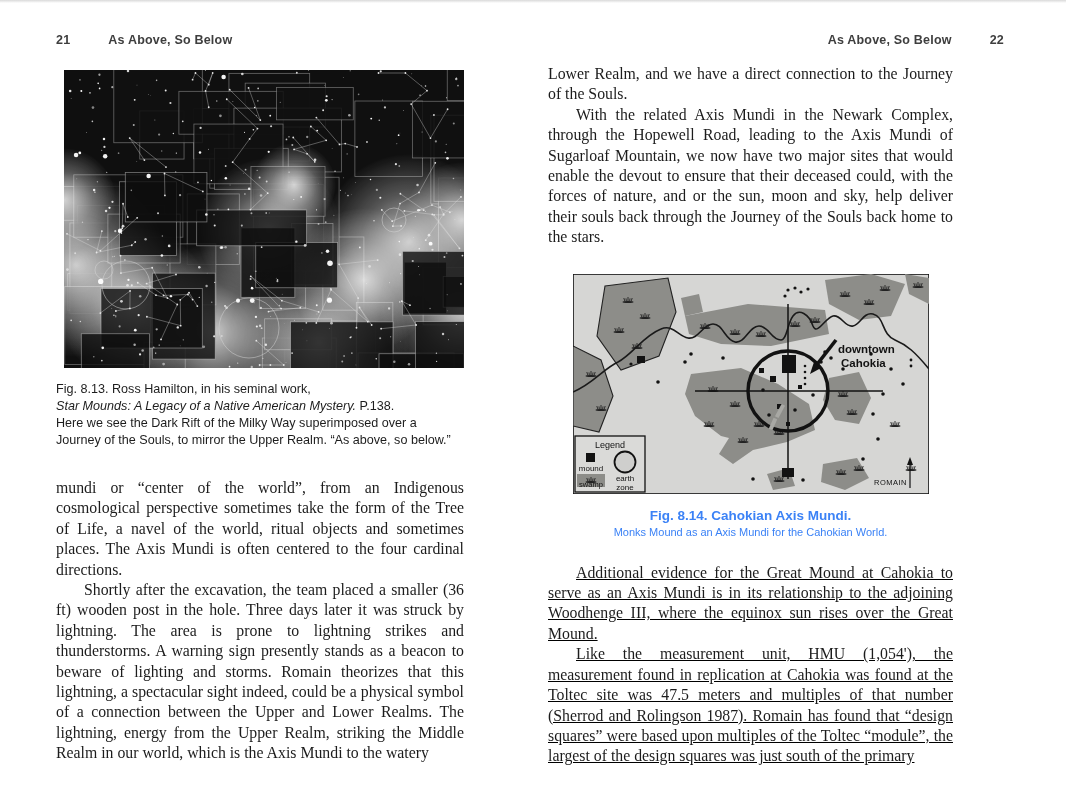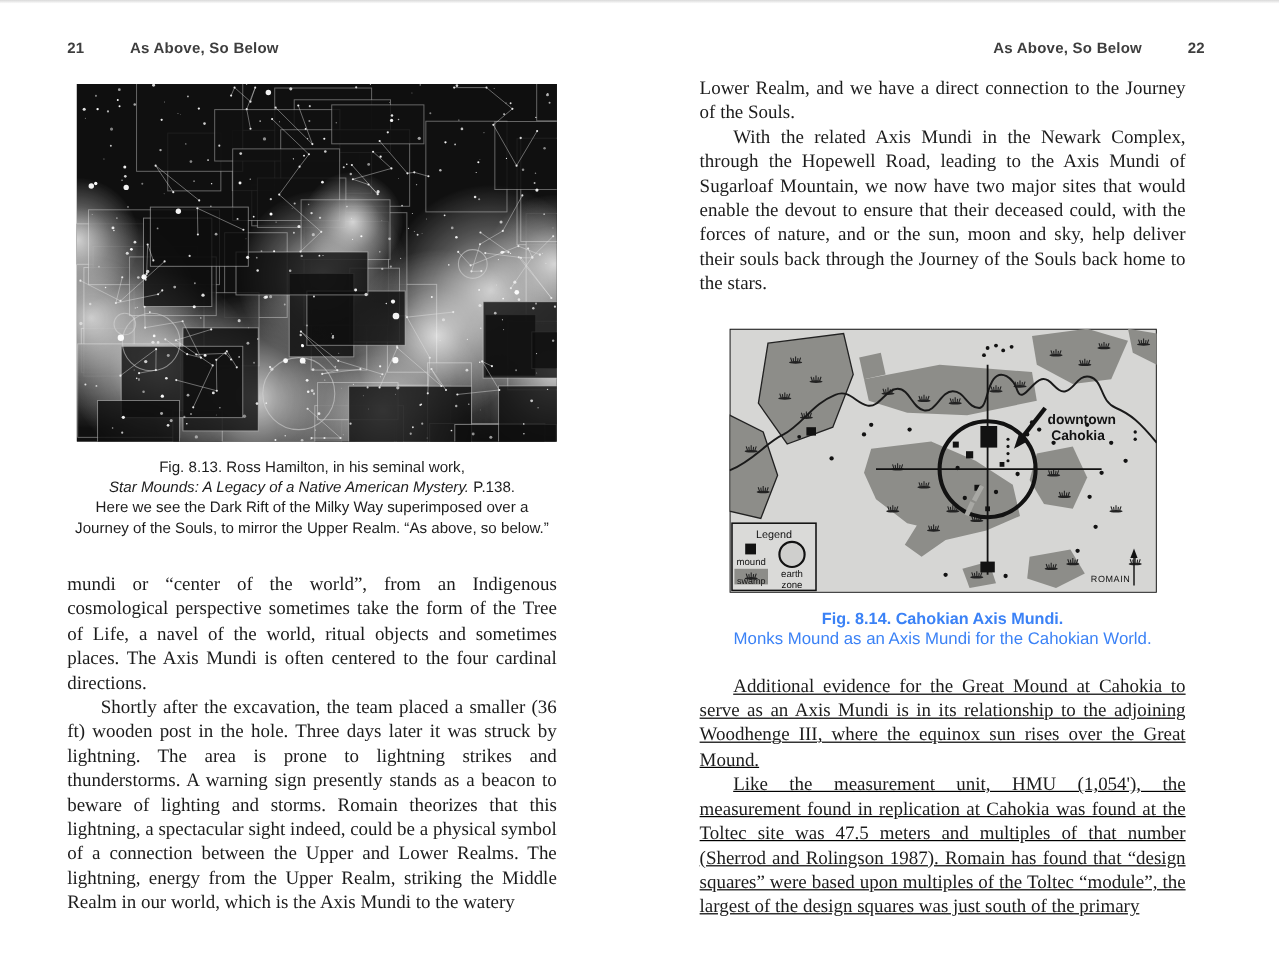--- a/index.html
+++ b/index.html
@@ -7,35 +7,35 @@
         font-family:"Liberation Serif", serif;}
   .page-top-edge{position:absolute;left:0;top:0;width:1066px;height:3px;
         background:linear-gradient(#d9d9d9,#ffffff);}
   .running-head{position:absolute;top:33px;display:flex;gap:38px;
         font-family:"Liberation Sans", sans-serif;font-size:12.5px;font-weight:600;
         color:#3e3e3e;letter-spacing:.2px;}
   .head-left{left:56px;}
   .head-right{right:62px;}
   .col{position:absolute;}
   .col-left{left:56px;top:70px;width:408px;}
-  .col-right{left:583px;top:64px;width:405px;}
+  .col-right{left:548px;top:64px;width:405px;}
   .body-text p{margin:0;font-size:15.8px;line-height:20.4px;color:#1c1c1c;
         text-align:justify;}
   .body-text p.indent{text-indent:28px;}
   .fig813{margin-left:8px;width:400px;height:298px;background:#0f0f0f;display:block;}
-  .caption813{margin-top:13px;width:408px;text-align:center;
+  .caption813{margin-top:13px;width:408px;
         font-family:"Liberation Sans", sans-serif;font-size:12.6px;line-height:17px;
         color:#1d1d1d;}
   .caption813 .ital{font-style:italic;}
   .left-body{margin-top:29px;}
   .fig814{margin-top:26px;margin-left:25px;width:356px;height:220px;display:block;}
   .caption814{margin-top:13px;width:405px;text-align:center;
         font-family:"Liberation Sans", sans-serif;color:#3b82f6;}
   .caption814 .c1{font-size:13.5px;font-weight:600;line-height:18px;}
-  .caption814 .c2{font-size:14px;line-height:15px;font-weight:500;}
+  .caption814 .c2{font-size:11px;line-height:15px;font-weight:500;}
   .right-body-bottom{margin-top:23px;text-decoration:underline;}
   .rb-top p + p{margin-top:0;}
   svg text{font-family:"Liberation Sans", sans-serif;}
 </style>
 </head>
 <body>
 
 <div class="page">
   <div class="page-top-edge"></div>
 

